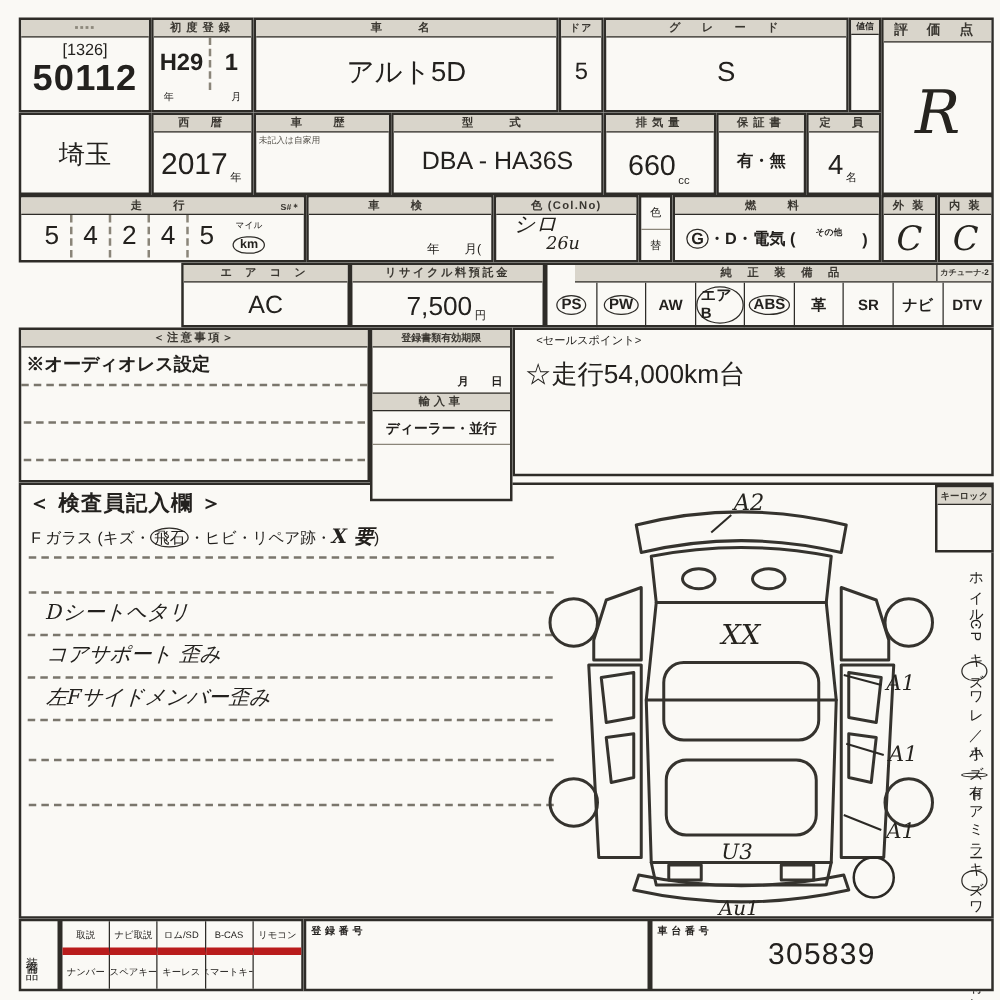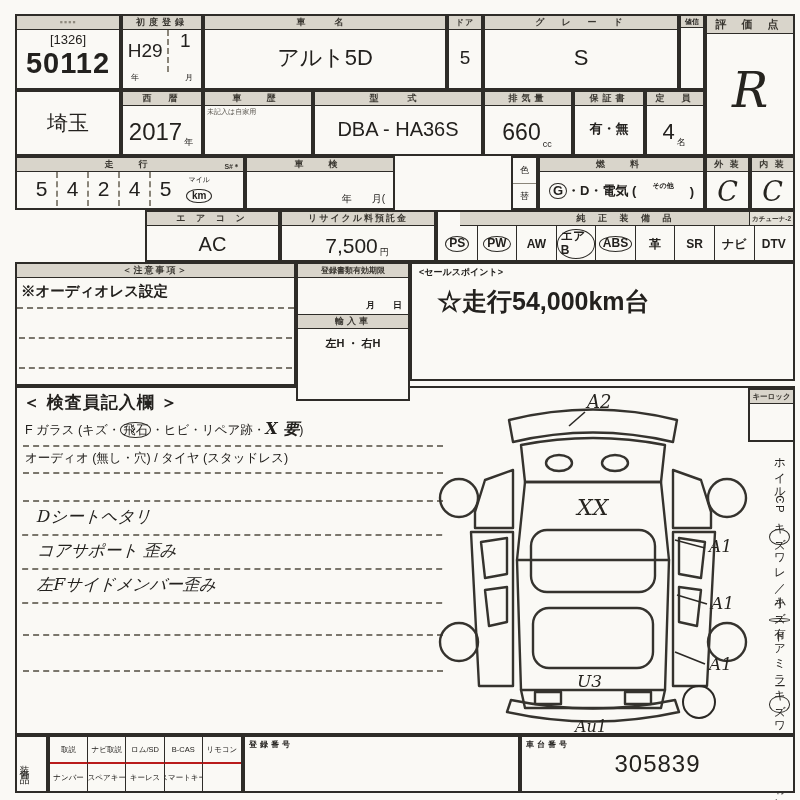--- a/index.html
+++ b/index.html
@@ -19,21 +19,21 @@
   .eq-cell{flex:1;border-right:1px solid #2e2c28;display:flex;align-items:center;justify-content:center;
     font-size:12px;font-weight:bold;}
   .eq-cell:last-child{border-right:none;}
   .insp-line{font-size:12.5px;padding:3px 2px 5px 2px;border-bottom:2px dashed #7a766c;white-space:nowrap;}
   .insp-line .circ{padding:0 2px;}
   .hwx{font-size:16px;font-weight:bold;font-family:"DejaVu Serif",serif;font-style:italic;}
   .hw-line{font-family:"DejaVu Serif",serif;font-style:italic;font-size:16.5px;
     border-bottom:2px dashed #7a766c;padding:4px 2px 6px 14px;white-space:nowrap;transform:skewX(-3deg);}
   .vline{font-size:11.5px;line-height:14px;letter-spacing:1.5px;margin-left:5px;white-space:nowrap;}
   .bgrid{display:grid;grid-template-columns:repeat(5,1fr);grid-template-rows:1fr 1fr;height:100%;}
-  .bcell{border-right:1px solid #2e2c28;border-bottom:2px solid #b91c1c;display:flex;align-items:center;
+  .bcell{border-right:1px solid #2e2c28;border-bottom:6px solid #b91c1c;display:flex;align-items:center;
     justify-content:center;font-size:7.5px;white-space:nowrap;overflow:hidden;}
   .bcell:nth-child(5n){border-right:none;}
   .bcell:nth-child(n+6){border-bottom:none;}
   .digit{width:29px;display:flex;align-items:center;justify-content:center;font-size:21px;
     border-right:2px dashed #8a8579;height:34px;}
   .digit:last-of-type{border-right:none;}
   .corner-lab{position:absolute;right:0;top:0;font-size:6.5px;letter-spacing:0;font-weight:bold;
     border-left:1px solid #2e2c28;padding:1px 2px;background:#e4e1d8;line-height:11px;}
   svg text{font-family:"DejaVu Serif",serif;font-style:italic;fill:#26241f;stroke:none;}
 </style>
@@ -43,21 +43,21 @@
 <div class="sheet">
 
   <div class="box" style="left:15px;top:14px;width:106px;height:76px;">
     <div class="strip" style="letter-spacing:1px;color:#8d887c;">▪▪▪▪</div>
     <div style="text-align:center;font-size:13px;margin-top:2px;">[1326]</div>
     <div style="text-align:center;font-size:29px;font-weight:bold;letter-spacing:1px;">50112</div>
   </div>
 
   <div class="box" style="left:121px;top:14px;width:82px;height:76px;">
     <div class="strip">初度登録</div>
-    <div style="display:flex;height:42px;align-items:flex-start;">
+    <div style="display:flex;height:42px;align-items:center;font-weight:bold;">
       <div style="flex:1.4;text-align:center;font-size:19px;border-right:2px dashed #8a8579;height:100%;display:flex;align-items:center;justify-content:center;">H29</div>
       <div style="flex:1;text-align:center;font-size:19px;">1</div>
     </div>
     <div style="display:flex;font-size:8px;padding:0 8px;justify-content:space-between;">
       <span>年</span>
       <span>月</span>
     </div>
   </div>
 
   <div class="box" style="left:203px;top:14px;width:244px;height:76px;">
@@ -143,20 +143,25 @@
         <div class="circ" style="border-radius:50%/60%;font-size:10px;font-weight:bold;padding:0 5px;">km</div>
       </div>
     </div>
   </div>
 
   <div class="box" style="left:245px;top:156px;width:150px;height:54px;">
     <div class="strip" style="letter-spacing:8px;">車　検</div>
     <div style="position:absolute;bottom:2px;right:8px;font-size:10px;">年　　月(</div>
   </div>
 
+  <div class="box" style="left:395px;top:156px;width:116px;height:54px;">
+    <div class="strip" style="letter-spacing:1px;">色 (Col.No)</div>
+    <div class="hw" style="font-size:17px;padding:1px 0 0 14px;line-height:15px;">シロ</div>
+    <div class="hw" style="font-size:14px;padding-left:40px;line-height:14px;">26u</div>
+  </div>
 
   <div class="box" style="left:511px;top:156px;width:27px;height:54px;font-size:9px;">
     <div style="text-align:center;border-bottom:1px solid #8a8579;line-height:25px;">色</div>
     <div style="text-align:center;line-height:24px;">替</div>
   </div>
 
   <div class="box" style="left:538px;top:156px;width:167px;height:54px;">
     <div class="strip" style="letter-spacing:8px;">燃　料</div>
     <div class="val" style="height:38px;font-size:13px;font-weight:bold;">
       <span class="circ">G</span>
@@ -228,34 +233,33 @@
     <div class="dashline" style="height:28px;margin:0 2px;"></div>
     <div class="dashline" style="height:28px;margin:0 2px;"></div>
   </div>
 
   <div class="box" style="left:296px;top:262px;width:114px;height:139px;z-index:3;">
     <div class="strip" style="letter-spacing:0;font-size:8px;">登録書類有効期限</div>
     <div style="height:36px;position:relative;">
       <div style="position:absolute;bottom:2px;right:6px;font-size:9px;font-weight:bold;">月　　日</div>
     </div>
     <div class="strip" style="letter-spacing:3px;border-top:1px solid #2e2c28;">輸入車</div>
-    <div class="val" style="height:28px;font-size:11px;font-weight:bold;">左H ・ 右H</div>
+    <div class="val" style="height:26px;font-size:11px;font-weight:bold;border-bottom:1px solid #8a8579;">ディーラー・並行</div>
   </div>
 
   <div class="box" style="left:410px;top:262px;width:385px;height:119px;">
-    <div style="font-size:9px;font-weight:bold;padding:2px 7px;">&lt;セールスポイント&gt;</div>
-    <div style="font-size:25px;padding:4px 25px;font-weight:bold;">☆走行54,000km台</div>
+    <div style="font-size:9px;font-weight:normal;padding:2px 17px;">&lt;セールスポイント&gt;</div>
+    <div style="font-size:21px;padding:4px 8px;">☆走行54,000km台</div>
   </div>
 
   <div class="box" style="left:15px;top:386px;width:780px;height:349px;">
 
     <div style="position:absolute;left:6px;top:3px;width:420px;">
       <div style="font-size:17px;font-weight:bold;letter-spacing:1px;padding-bottom:2px;">＜ 検査員記入欄 ＞</div>
       <div class="insp-line"><span>F ガラス (キズ・</span><span class="circ">飛石</span><span>・ヒビ・リペア跡・</span><span class="hwx">X 要</span><span>)</span></div>
-      <div class="insp-line"><span>オーディオ (無し・穴) / タイヤ (スタッドレス)</span></div>
       <div class="dashline" style="height:26px;"></div>
       <div>
           <div class="hw-line">Dシートヘタリ</div>
           <div class="hw-line">コアサポート 歪み</div>
           <div class="hw-line">左Fサイドメンバー歪み</div>
         </div>
       <div class="dashline" style="height:30px;"></div>
       <div class="dashline" style="height:34px;"></div>
     </div>
 

